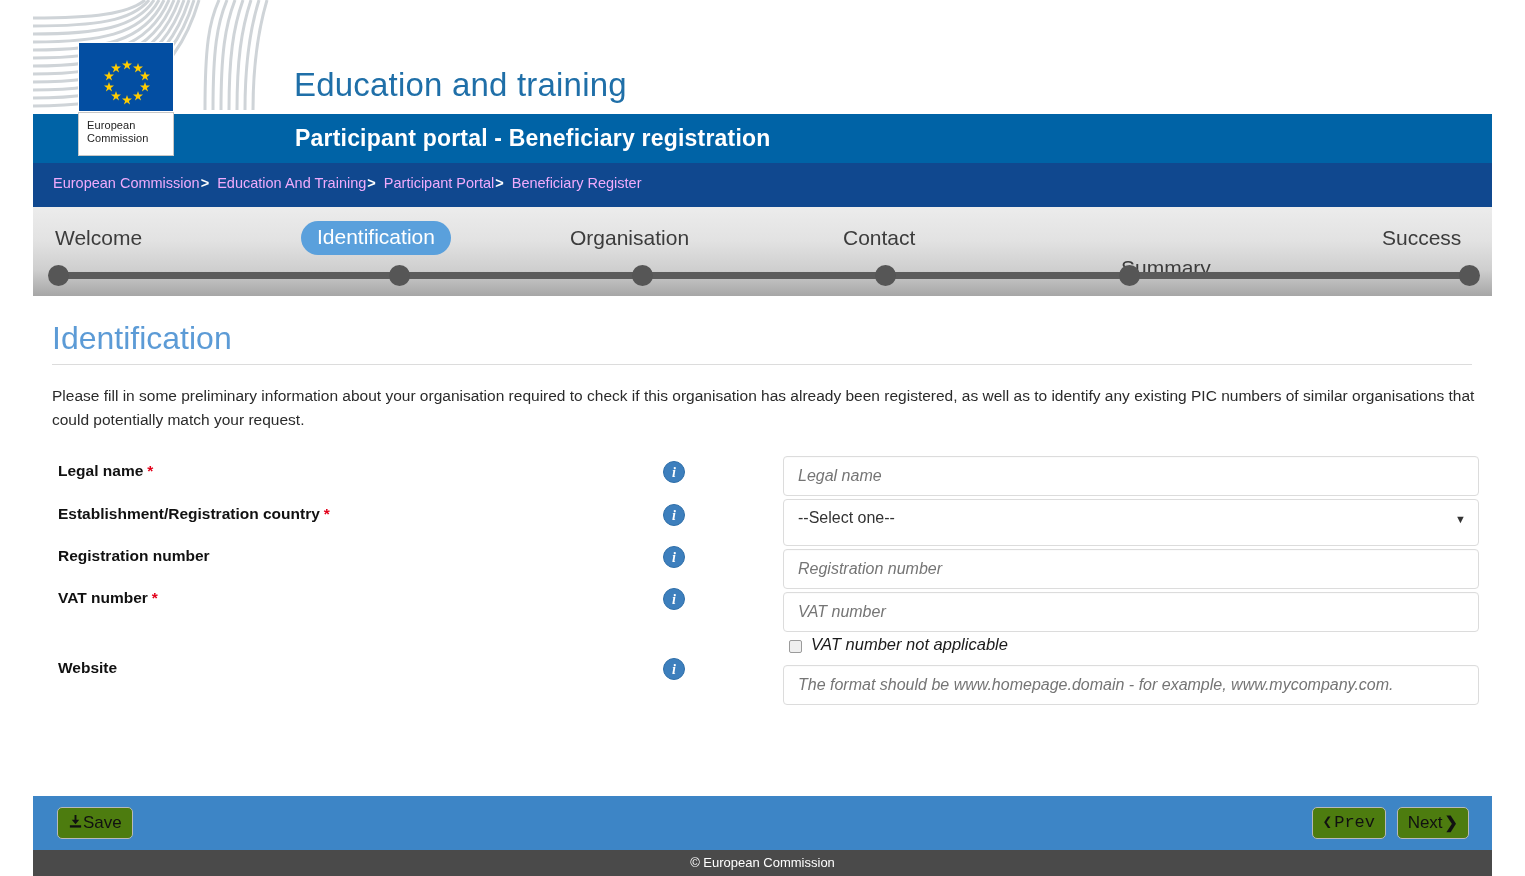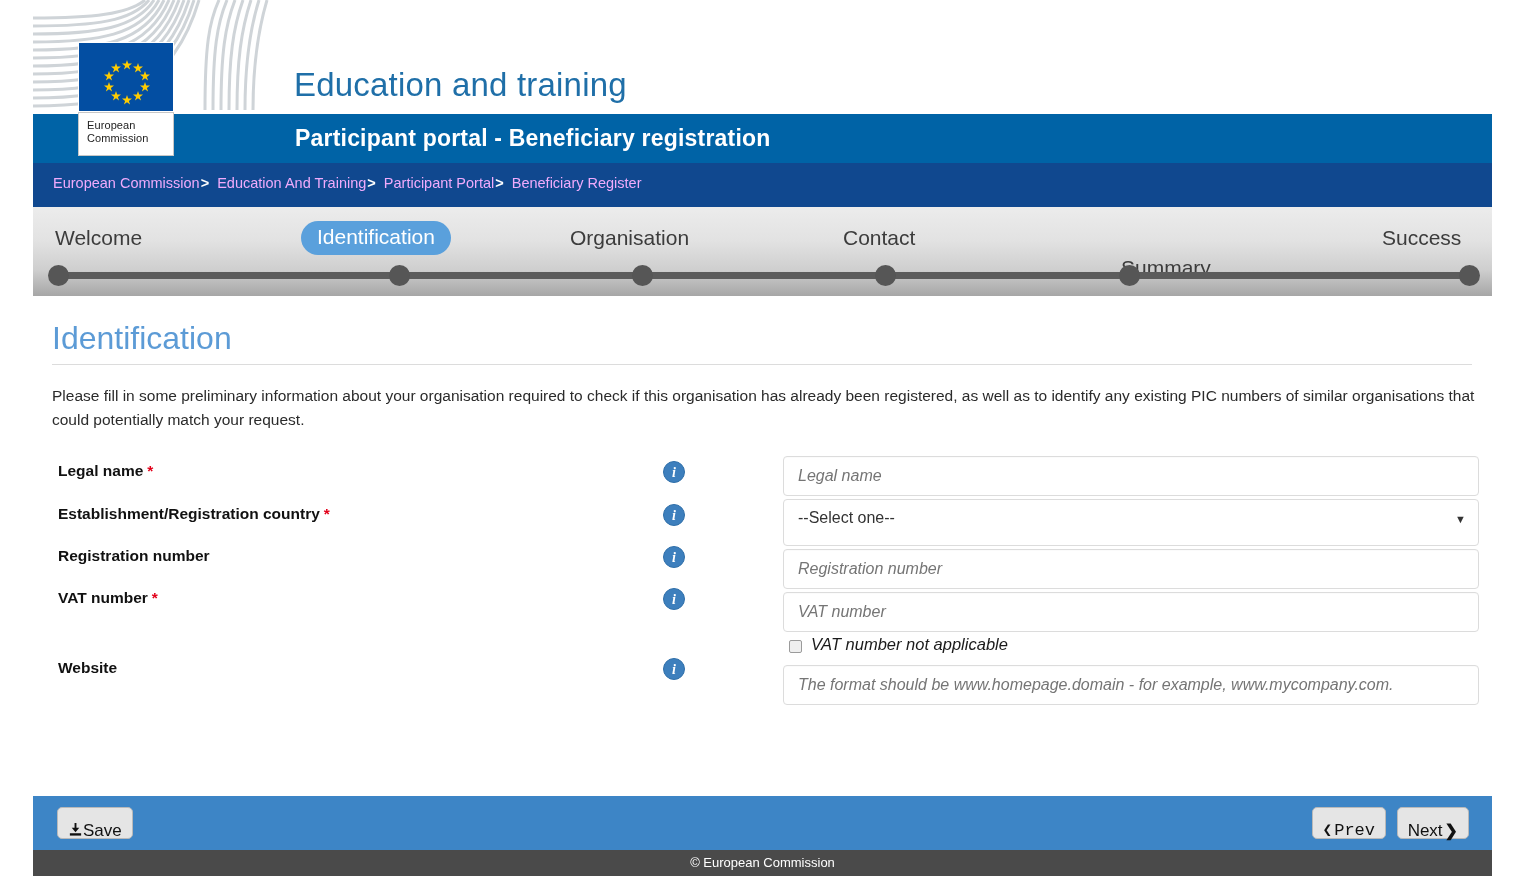--- a/index.html
+++ b/index.html
@@ -161,24 +161,24 @@
     position:absolute; left:22px; top:0px; font-size:16.5px; color:#1a1a1a;
   }
 
   
   .actionbar {
     position:absolute; left:33px; top:796px; width:1459px; height:54px;
     background:#3d85c6;
   }
   .btn {
     position:absolute;
-    background:#e5e5e5; border:1px solid #b9b9b9; border-radius:5px;
+    background:#4d7c0f; border:1px solid #b9b9b9; border-radius:5px;
     font-size:17px; color:#111; cursor:pointer;
     font-family:"Liberation Sans", sans-serif;
-    padding: 8px 10px; height: 32px; line-height: 30px;
+    padding: 0 10px; height: 32px; line-height: 30px;
     white-space:nowrap;
   }
   .btn-save { left:24px; top:11px; }
   .btn-prev { right:106px; top:11px;font-family:Liberation Mono, monospace; }
   .btn-next { right:23px;  top:11px; }
   .gl { font-weight:bold; font-size:16px; margin-right:2px; }
   .gr { font-weight:bold; font-size:16px; margin-left:2px; }
   .dl-icon { display:inline-block; width:15px; vertical-align:-1px; }
 
   .copyrow {

